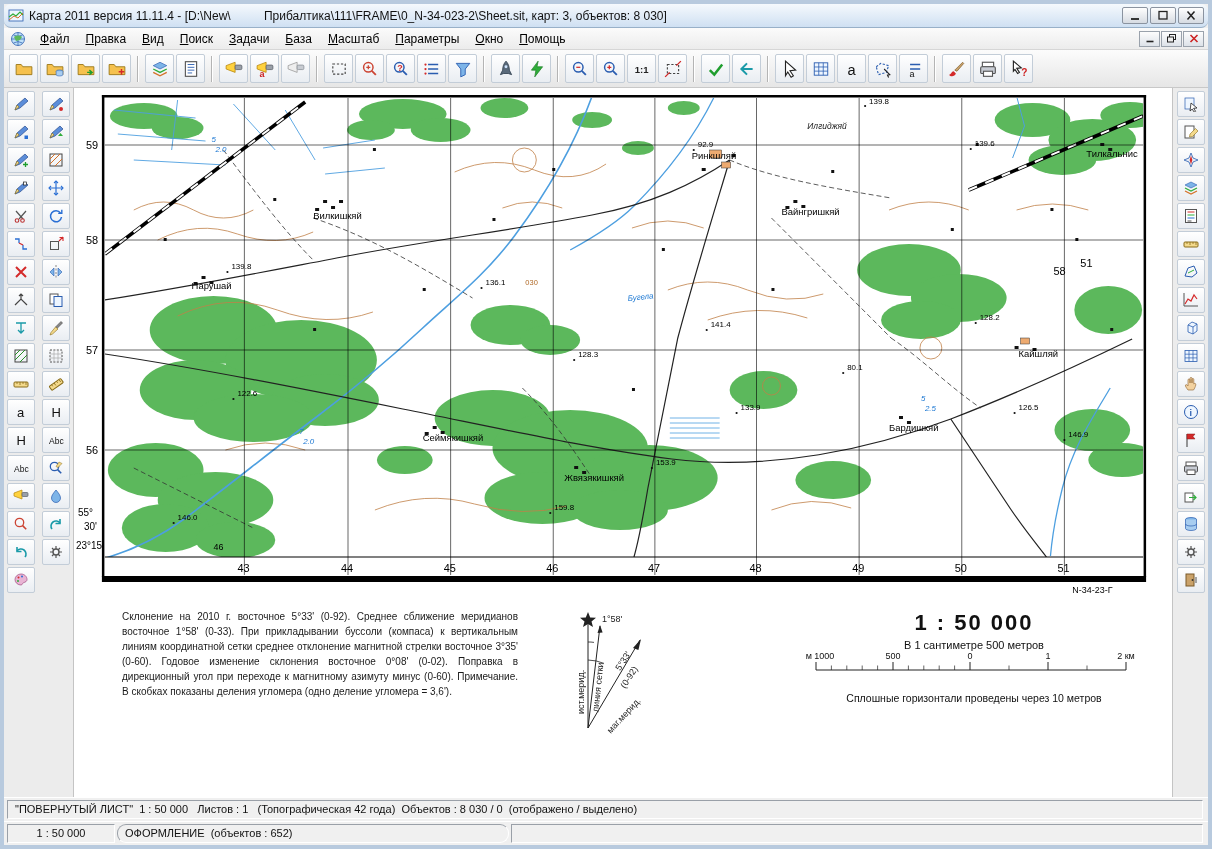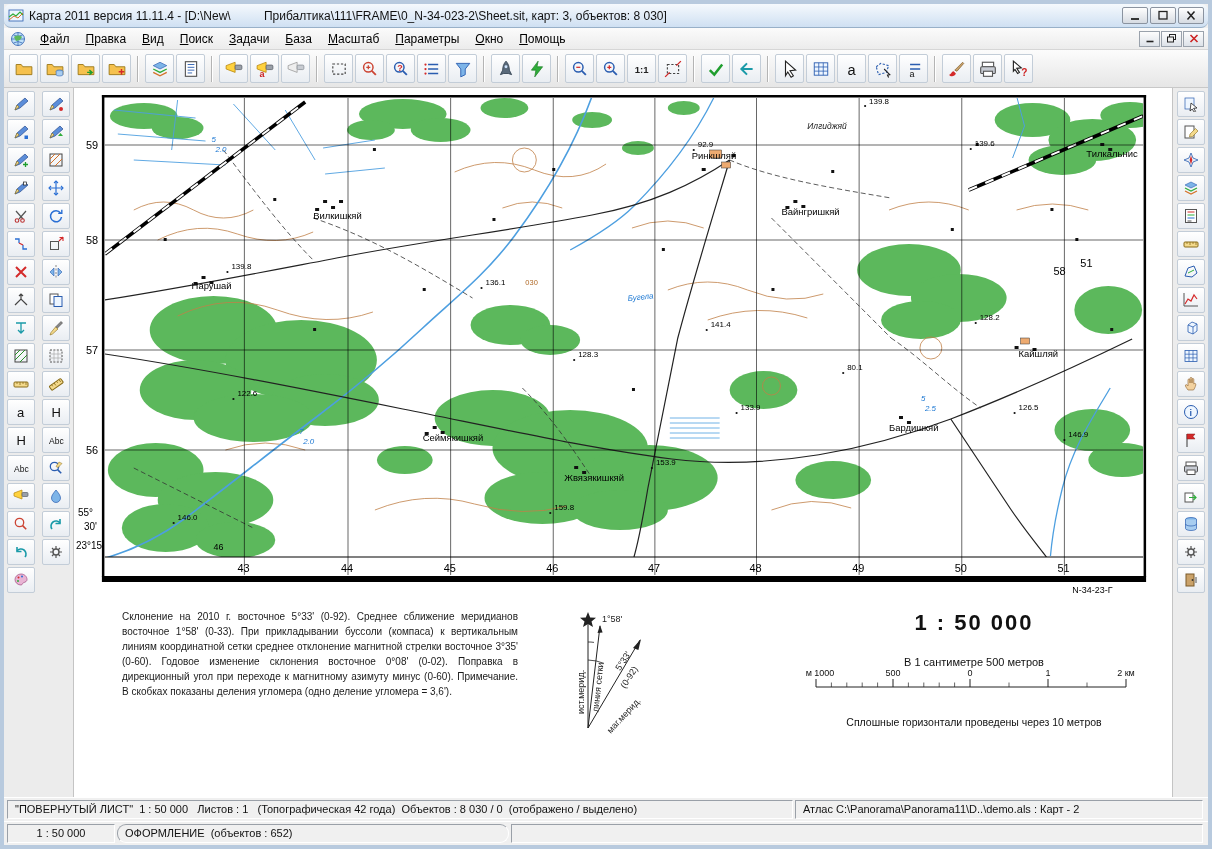--- a/index.html
+++ b/index.html
@@ -47,22 +47,22 @@
   .ml-e  { font-size:8px;   fill:#000; }
   .ml-w  { font-size:8px;   fill:#1976d2; font-style:italic; }
   .ml-c  { font-size:7.5px; fill:#b06a28; }
 
   .legend { position:relative; height:196px; }
   .decl { position:absolute; left:48px; top:9px; width:396px; font-size:10px; line-height:1.5; text-align:justify; color:#1a1a1a; }
   .diagram { position:absolute; left:428px; top:0; }
   .diagram text { fill:#222; font-size:9px; font-family:"Liberation Sans",sans-serif; }
   .scaleblock { position:absolute; left:715px; top:10px; width:370px; text-align:center; color:#111; }
   .scale-title { font-size:22px; font-weight:bold; letter-spacing:2px; }
-  .scale-sub { font-size:11px; margin-top:20px; }
-  .scale-note { font-size:10.5px; margin-top:16px; }
+  .scale-sub { font-size:11px; margin-top:3px; }
+  .scale-note { font-size:10.5px; margin-top:9px; }
   .scalebar-svg text { font-size:9px; fill:#111; font-family:"Liberation Sans",sans-serif; }
 
   
   .statusbar { background:#f0f0f0; border-top:1px solid #ffffff; display:flex; padding:2px 3px; font-size:11px; color:#111; flex:0 0 auto; align-items:stretch; }
   .sb-panel { border:1px solid; border-color:#9aa0a8 #ffffff #ffffff #9aa0a8; padding:2px 7px; white-space:pre; overflow:hidden; height:19px; margin-right:2px; }
   .sb1-left { flex:1 1 auto; }
   .sb1-right { width:408px; flex:0 0 auto; }
   .sb2-coords { width:488px; flex:0 0 auto; }
   .sb2-scale { width:108px; flex:0 0 auto; text-align:center; }
   .sb2-mode { width:392px; flex:0 0 auto;border-radius:9px; }
@@ -973,21 +973,20 @@
               <circle cx="9.5" cy="8" r=".9" fill="#333"></circle>
               <path d="M13 5v6" stroke="#555"></path>
             </svg>
           </button>
         </div>
     </div>
   </div>
 
   <div class="statusbar">
     <div class="sb-panel sb1-left">"ПОВЕРНУТЫЙ ЛИСТ"  1 : 50 000   Листов : 1   (Топографическая 42 года)  Объектов : 8 030 / 0  (отображено / выделено)</div>
-    <div class="sb-panel sb1-right">Атлас C:\Panorama\Panorama11\D..\demo.als : Карт - 2</div>
   </div>
 
   <div class="statusbar">
     <div class="sb-panel sb2-scale">1 : 50 000</div>
     <div class="sb-panel sb2-mode">ОФОРМЛЕНИЕ  (объектов : 652)</div>
     <div class="sb-panel sb2-fill"></div>
   </div>
 
 </div>
 

